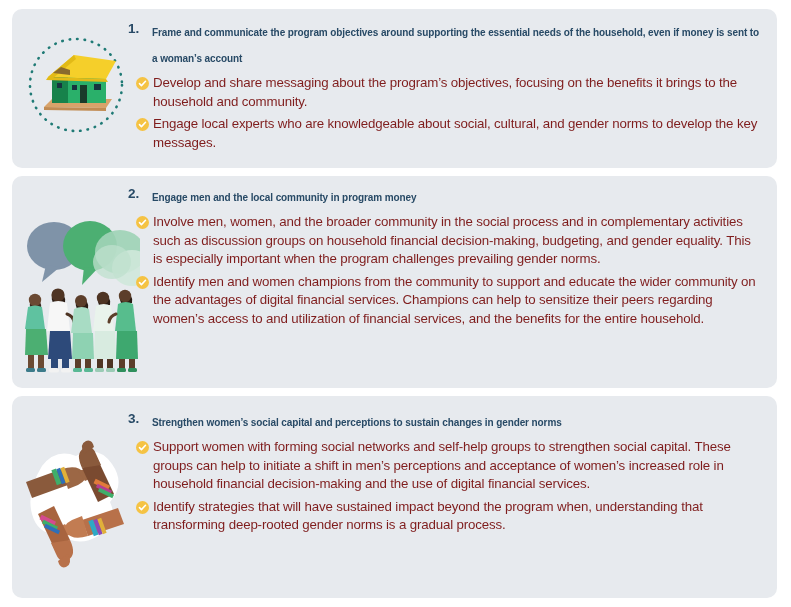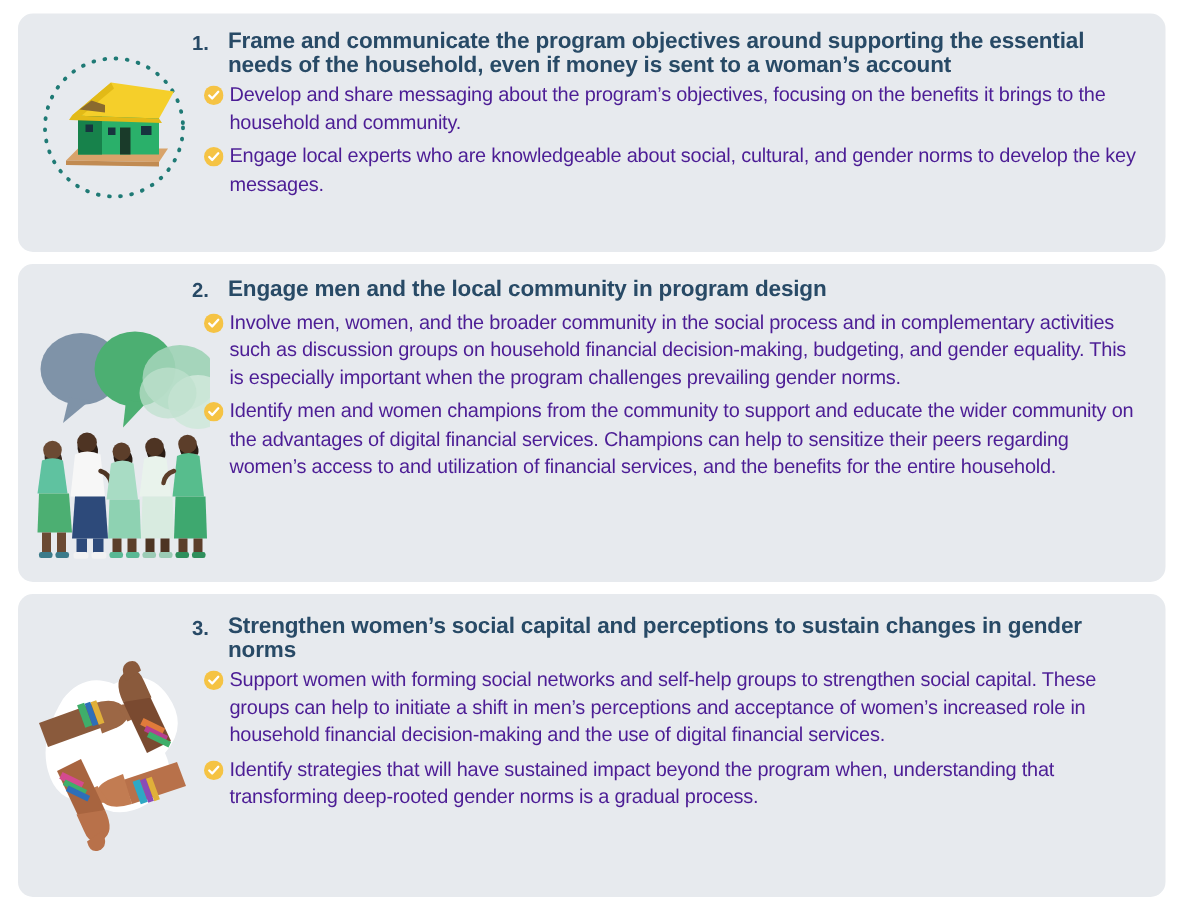--- a/index.html
+++ b/index.html
@@ -56,22 +56,22 @@
     color: #284a66;
     font-weight: bold;
     font-size: 13.5px;
     line-height: 18.5px;
     width: 24px;
     flex: 0 0 24px;
   }
   .heading {
     color: #284a66;
     font-weight: bold;
-    font-size: 15px;
-    line-height: 16px;
+    font-size: 10px;
+    line-height: 26px;
     flex: 1 1 auto;
     letter-spacing: -0.1px;
   }
   .bullets {
     margin-top: 2px;
   }
   .bullet {
     display: flex;
     align-items: flex-start;
     margin-bottom: 4px;
@@ -80,21 +80,21 @@
   .check {
     flex: 0 0 auto;
     width: 13px;
     height: 13px;
     margin-right: 4px;
     margin-top: 3px;
     margin-left: 8px;
   }
   .btext {
     flex: 1 1 auto;
-    color: #4c1d95;
+    color: #7f1d1d;
     font-size: 13.3px;
     line-height: 18.6px;
     letter-spacing: -0.15px;
   }
 
   
   #card-1 .content { top: 11px; }
   #card-1 .illus { top: 8px; height: 140px; }
 
   
@@ -240,21 +240,21 @@
             <rect x="105" y="158" width="9" height="4" rx="1.5" fill="#2f8f5c"></rect>
             <rect x="116" y="158" width="9" height="4" rx="1.5" fill="#2f8f5c"></rect>
             <path d="M104 104 q-6 2 -7 8" stroke="#5c3e2a" stroke-width="3" fill="none" stroke-linecap="round"></path>
           </g>
         </svg>
       </div>
 
       <div class="content">
         <div class="heading-row">
           <span class="num">2.</span>
-          <span class="heading">Engage men and the local community in program design</span>
+          <span class="heading">Engage men and the local community in program money</span>
         </div>
         <div class="bullets">
           <div class="bullet">
             <span class="check">
               <svg viewBox="0 0 16 16" width="13" height="13">
                 <circle cx="8" cy="8" r="8" fill="#f5c344"></circle>
                 <path d="M4.3 8.2 L6.7 10.6 L11.7 5.2" fill="none" stroke="#ffffff" stroke-width="1.9" stroke-linecap="round" stroke-linejoin="round"></path>
               </svg>
             </span>
             <span class="btext">Involve men, women, and the broader community in the social process and in complementary activities such as discussion groups on household financial decision-making, budgeting, and gender equality. This is especially important when the program challenges prevailing gender norms.</span>

